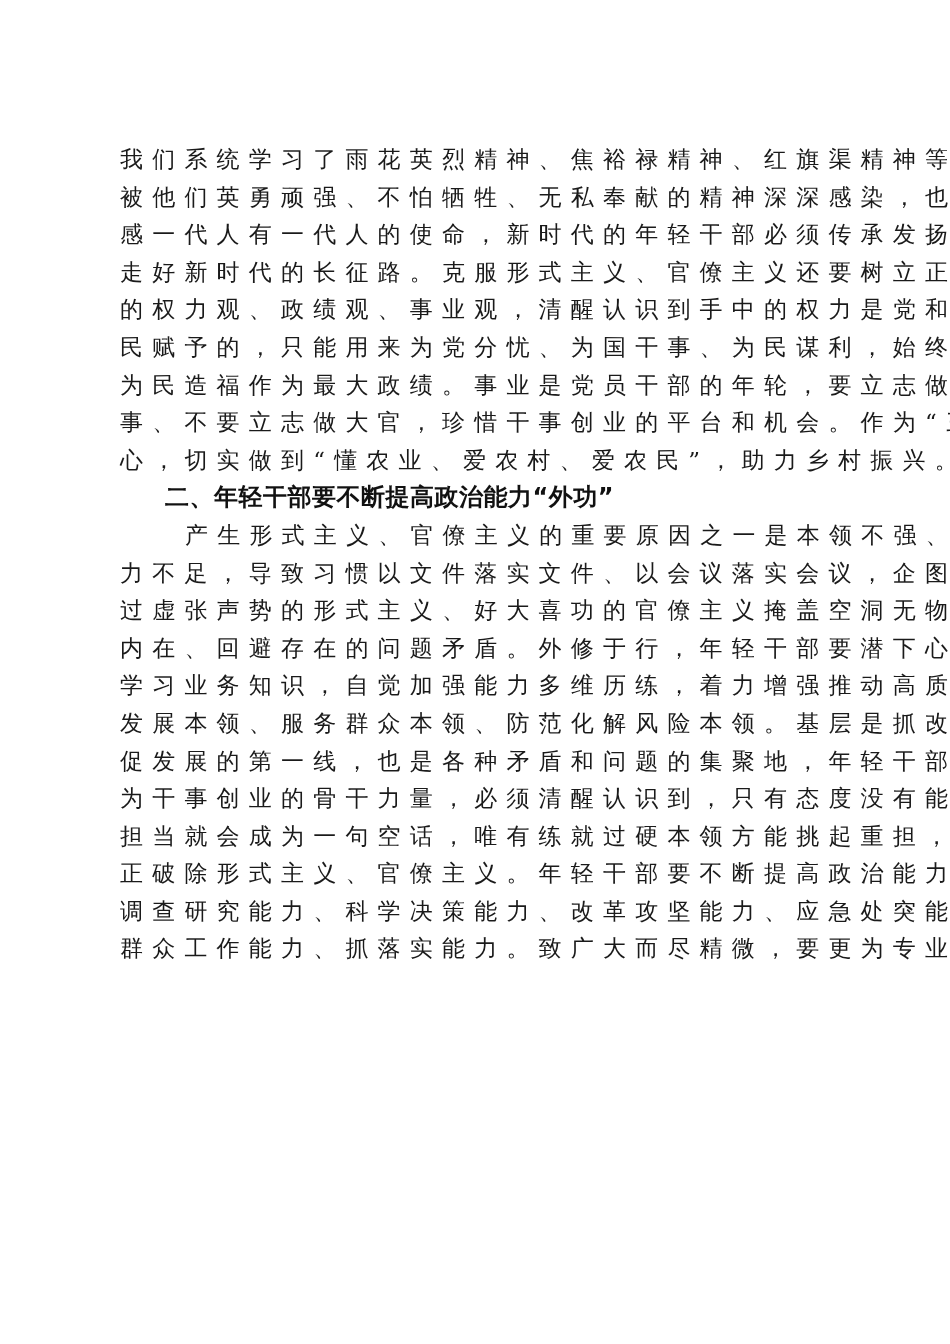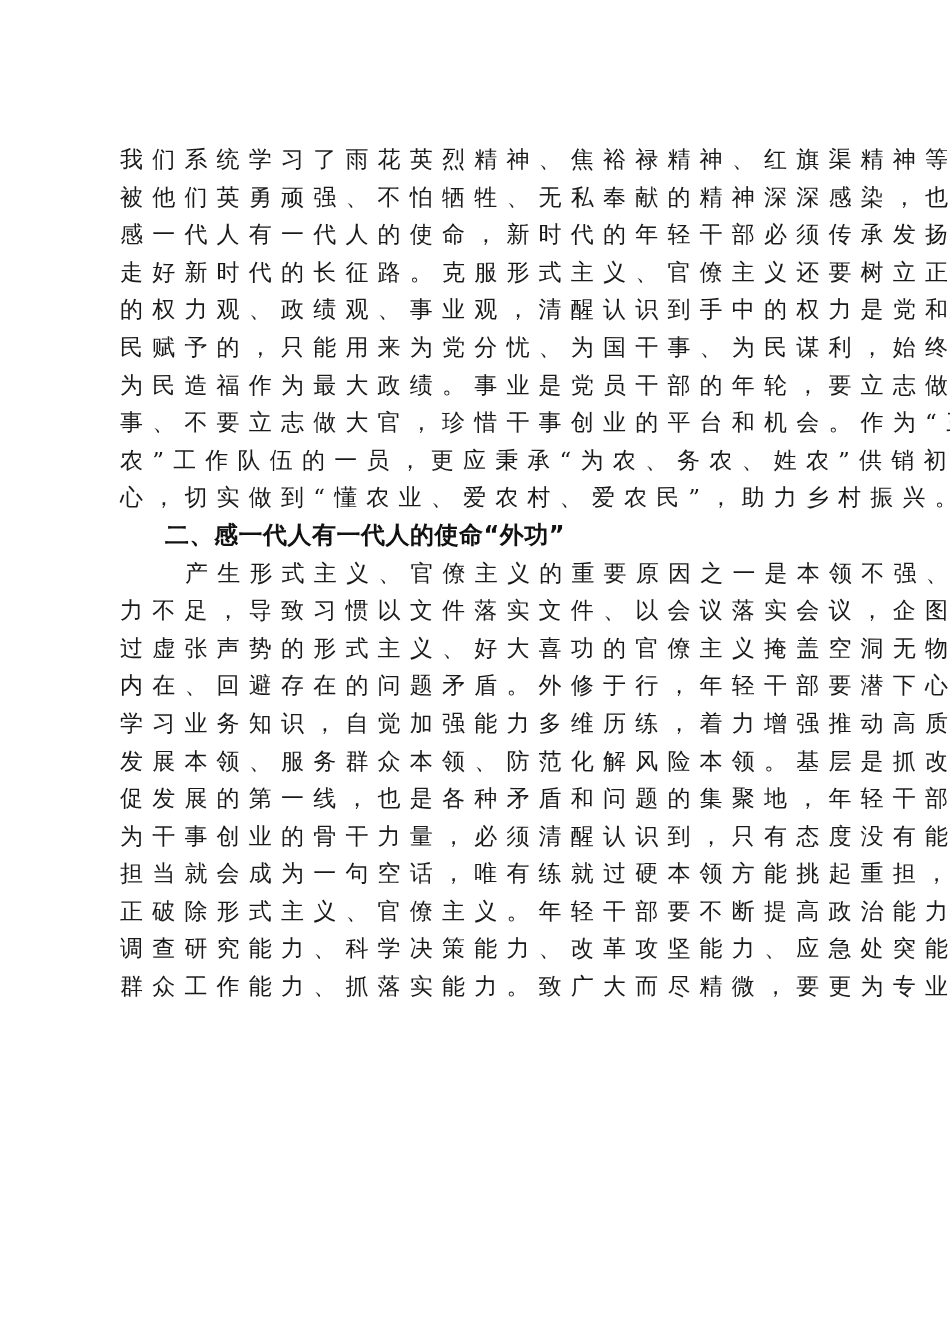--- a/index.html
+++ b/index.html
@@ -60,25 +60,24 @@
 
     <div>
       <div class="line">我们系统学习了雨花英烈精神、焦裕禄精神、红旗渠精神等，</div>
       <div class="line">被他们英勇顽强、不怕牺牲、无私奉献的精神深深感染，也深</div>
       <div class="line">感一代人有一代人的使命，新时代的年轻干部必须传承发扬、</div>
       <div class="line">走好新时代的长征路。克服形式主义、官僚主义还要树立正确</div>
       <div class="line">的权力观、政绩观、事业观，清醒认识到手中的权力是党和人</div>
       <div class="line">民赋予的，只能用来为党分忧、为国干事、为民谋利，始终把</div>
       <div class="line">为民造福作为最大政绩。事业是党员干部的年轮，要立志做大</div>
       <div class="line">事、不要立志做大官，珍惜干事创业的平台和机会。作为“三</div>
-      <div class="line">农”工作队伍的一员，更应秉承“为农、务农、姓农”供销初</div>
       <div class="line">心，切实做到“懂农业、爱农村、爱农民”，助力乡村振兴。</div>
     </div>
 
-    <div class="heading">二、感一代人有一代人的使命“外功”</div>
+    <div class="heading">二、年轻干部要不断提高政治能力“外功”</div>
 
     <div>
       <div class="line indent">产生形式主义、官僚主义的重要原因之一是本领不强、能</div>
       <div class="line">力不足，导致习惯以文件落实文件、以会议落实会议，企图通</div>
       <div class="line">过虚张声势的形式主义、好大喜功的官僚主义掩盖空洞无物的</div>
       <div class="line">内在、回避存在的问题矛盾。外修于行，年轻干部要潜下心来</div>
       <div class="line">学习业务知识，自觉加强能力多维历练，着力增强推动高质量</div>
       <div class="line">发展本领、服务群众本领、防范化解风险本领。基层是抓改革</div>
       <div class="line">促发展的第一线，也是各种矛盾和问题的集聚地，年轻干部作</div>
       <div class="line">为干事创业的骨干力量，必须清醒认识到，只有态度没有能力，</div>

